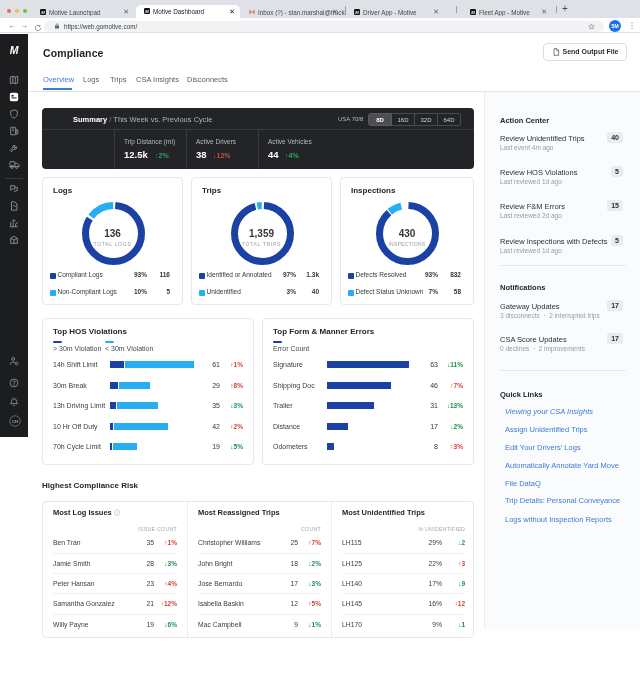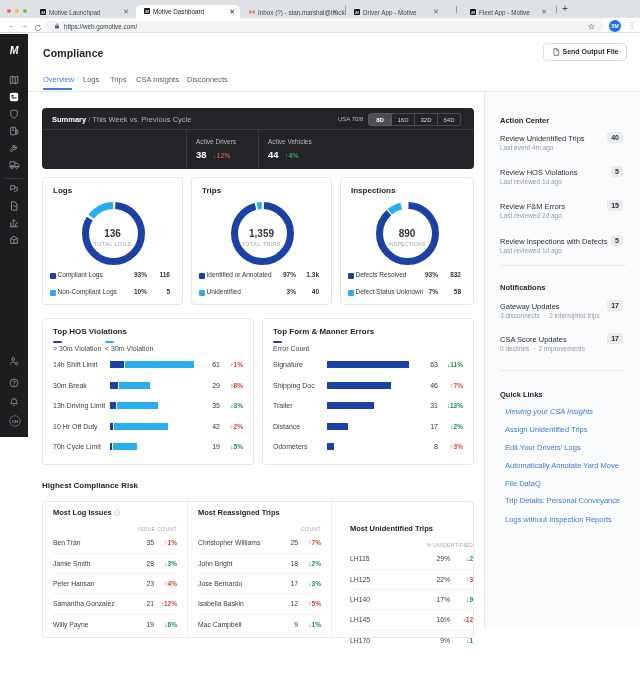--- a/index.html
+++ b/index.html
@@ -23,21 +23,21 @@
 #pagetitle { position:absolute; left:43px; top:47px; font-size:10.5px; font-weight:bold; color:#1f2124; letter-spacing:0.1px; }
 #sendbtn { position:absolute; left:543px; top:43px; width:84px; height:18px; border:1px solid #dadde1; border-radius:4px; background:#fff; font-size:7px; font-weight:bold; color:#2b2e31; line-height:16px; text-align:center; }
 .navtabs { position:absolute; top:75px; font-size:7.5px; color:#5b6065; }
 #navline { position:absolute; left:28px; top:91px; width:612px; height:1px; background:#e3e5e8; }
 
 .card { position:absolute; background:#fff; border:1px solid #e5e7ea; border-radius:4px; }
 .ctitle { position:absolute; font-size:8px; font-weight:bold; color:#23262a; }
 
 #summary { position:absolute; left:42px; top:108px; width:432px; height:61px; background:#232428; border-radius:4px; color:#fff; }
 #sumhead { position:absolute; left:10px; top:7px; font-size:7.5px; color:#aeb1b6; }
-#sumhead b { color:#fff; }
+#sumhead b { color:#fff;margin-left:21px; }
 #sumdiv { position:absolute; left:0; top:21px; width:432px; height:1px; background:#3a3b3f; }
 .seg { position:absolute; top:4.5px; height:13px; line-height:12px; font-size:6px; color:#cfd2d6; border:1px solid #4a4b4f; text-align:center; }
 .metric { position:absolute; top:22px; width:72px; height:39px; border-left:1px solid #3a3b3f; }
 .metric .lab { position:absolute; left:9px; top:8px; font-size:6.5px; color:#b6b9bd; white-space:nowrap; }
 .metric .val { position:absolute; left:9px; top:19px; font-size:9.5px; font-weight:bold; color:#fff; }
 .metric .dl { position:absolute; top:21.5px; font-size:7px; font-weight:bold; }
 .up { color:#2fa764; } .dn { color:#c5524c; }
 .gup { color:#199150; } .gdn { color:#d43f33; }
 
 .dcard { position:absolute; top:177px; width:141px; height:128px; }
@@ -224,20 +224,25 @@
 <div id="navline"></div>
 
 <div id="summary">
   <div id="sumhead"><b>Summary</b> <span style="color:#7e8186;">/</span> This Week vs. Previous Cycle</div>
   <span style="position:absolute;left:296px;top:8px;font-size:6px;color:#b6b9bd;">USA 70/8</span>
   <div class="seg" style="left:326px; width:24px; background:#4d4e53; border-color:#5a5b60; color:#fff; font-weight:bold; border-radius:3px 0 0 3px;">8D</div>
   <div class="seg" style="left:350px; width:23px; border-left:none;">16D</div>
   <div class="seg" style="left:373px; width:23px; border-left:none;">32D</div>
   <div class="seg" style="left:396px; width:23px; border-left:none; border-radius:0 3px 3px 0;">64D</div>
   <div id="sumdiv"></div>
+  <div class="metric" style="left:72px;">
+    <div class="lab">Trip Distance (mi)</div>
+      <div class="val">12.5k</div>
+      <div class="dl up" style="left:40px;">↑2%</div>
+  </div>
   <div class="metric" style="left:144px;">
     <div class="lab">Active Drivers</div>
       <div class="val">38</div>
       <div class="dl dn" style="left:26px;">↓12%</div>
   </div>
   <div class="metric" style="left:216px;">
     <div class="lab">Active Vehicles</div>
       <div class="val">44</div>
       <div class="dl up" style="left:26px;">↑4%</div>
   </div>
@@ -290,21 +295,21 @@
     </div>
 </div>
 <div class="card dcard" style="left:340px; width:134px;">
   <div class="ti">Inspections</div>
   <svg style="position:absolute;left:35px;top:23.5px;" width="63" height="63" viewBox="0 0 63 63">
     <g transform="rotate(-90 31.5 31.5)">
       <circle cx="31.5" cy="31.5" r="28" fill="none" stroke="#1c41a5" stroke-width="7" stroke-dasharray="154.4 21.5" stroke-dashoffset="-1"></circle>
       <circle cx="31.5" cy="31.5" r="28" fill="none" stroke="#27aef2" stroke-width="7" stroke-dasharray="12.8 163.1" stroke-dashoffset="-156.5"></circle>
     </g>
   </svg>
-  <div class="dnum">890</div>
+  <div class="dnum">430</div>
   <div class="dsub" style="font-size:5px; letter-spacing:0.3px;">INSPECTIONS</div>
   <div class="leg" style="top:94px;">
       <span class="sw" style="background:#1c41a5;"></span>
       <span class="lt">Defects Resolved</span>
       <span class="pv" style="right:23px;">93%</span>
       <span class="pv" style="right:0;">832</span>
     </div>
   <div class="leg" style="top:111px;">
       <span class="sw" style="background:#27aef2;"></span>
       <span class="lt">Defect Status Unknown</span>
@@ -441,21 +446,21 @@
         <span class="nm">Isabella Baskin</span>
         <span class="v" style="right:23px;">12</span>
         <span class="d gdn" style="right:0;">↑5%</span>
       </div>
     <div class="trow" style="top:111.7px;">
         <span class="nm">Mac Campbell</span>
         <span class="v" style="right:23px;">9</span>
         <span class="d gup" style="right:0;">↓1%</span>
       </div>
   </div>
-  <div class="tcol" style="left:297px; width:143px;margin-top:16px;">
+  <div class="tcol" style="left:289px; width:143px;">
     <div class="th">Most Unidentified Trips</div>
     <div class="sub">% UNIDENTIFIED</div>
     <div class="trow first" style="top:30.5px;">
         <span class="nm">LH115</span>
         <span class="v" style="right:23px;">29%</span>
         <span class="d gup" style="right:0;">↓2</span>
       </div>
     <div class="trow" style="top:50.8px;">
         <span class="nm">LH125</span>
         <span class="v" style="right:23px;">22%</span>

